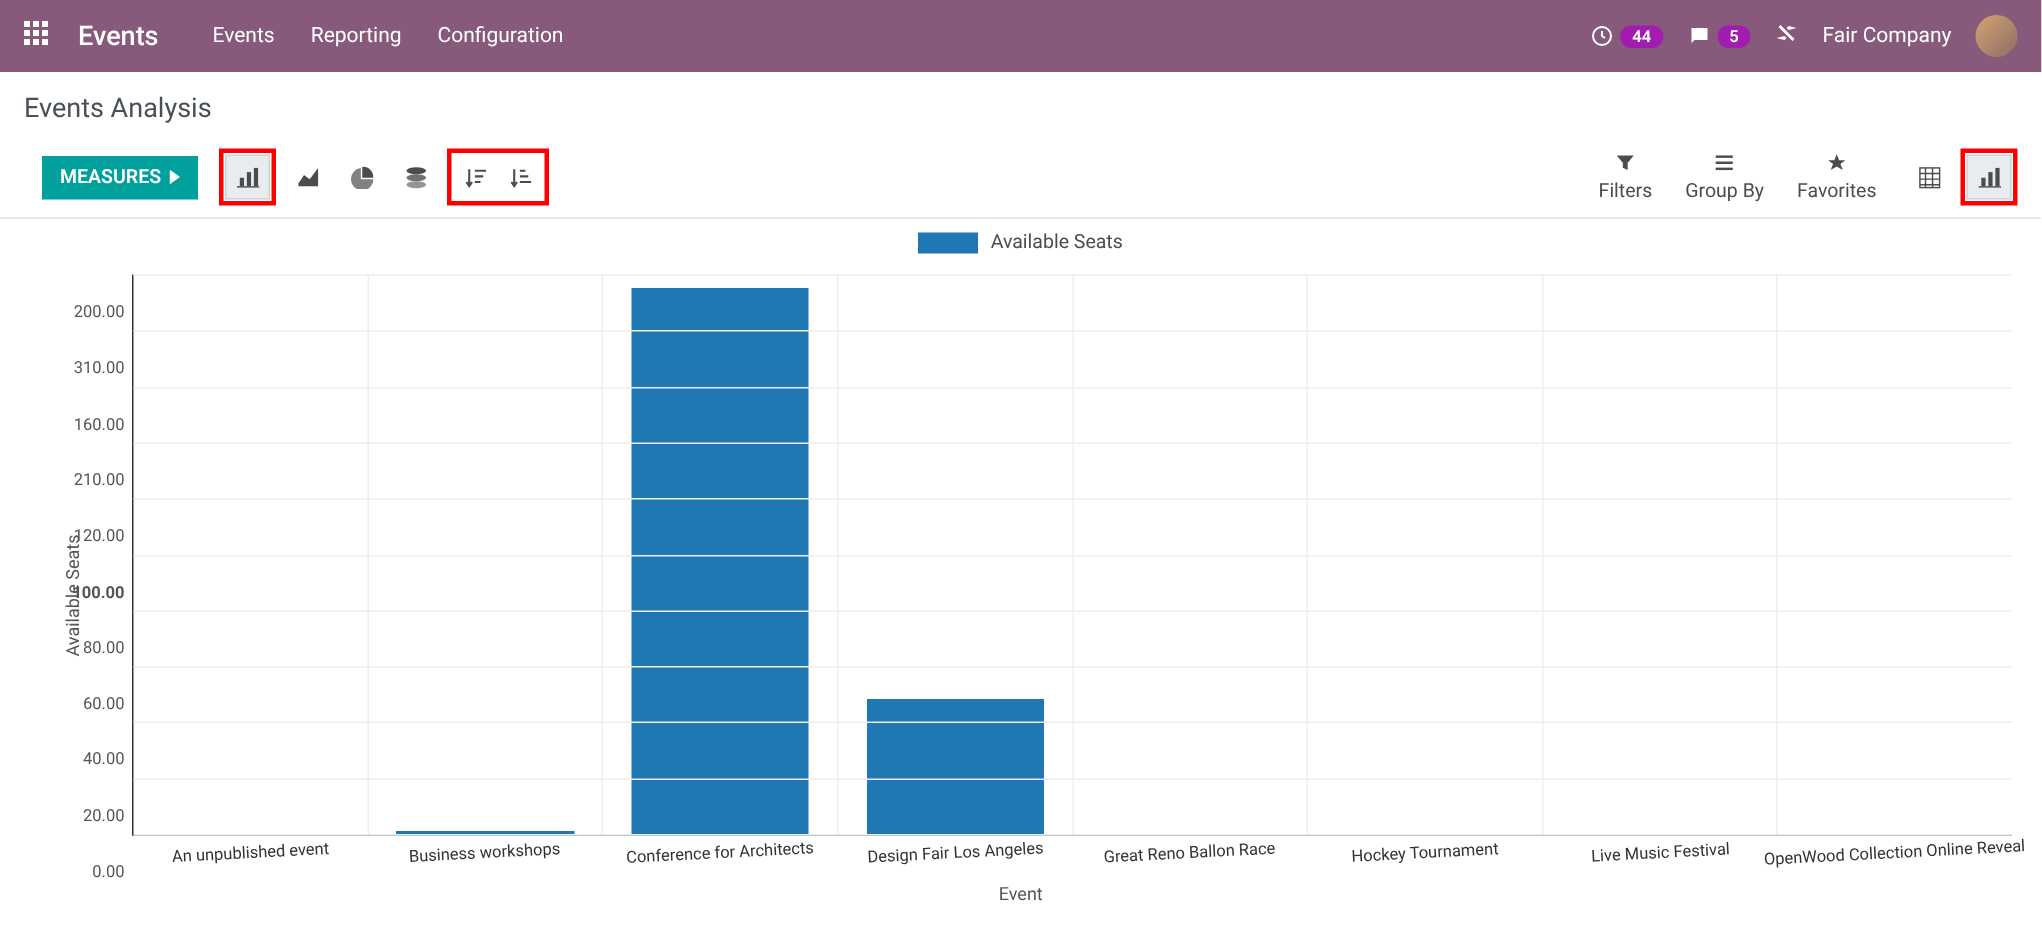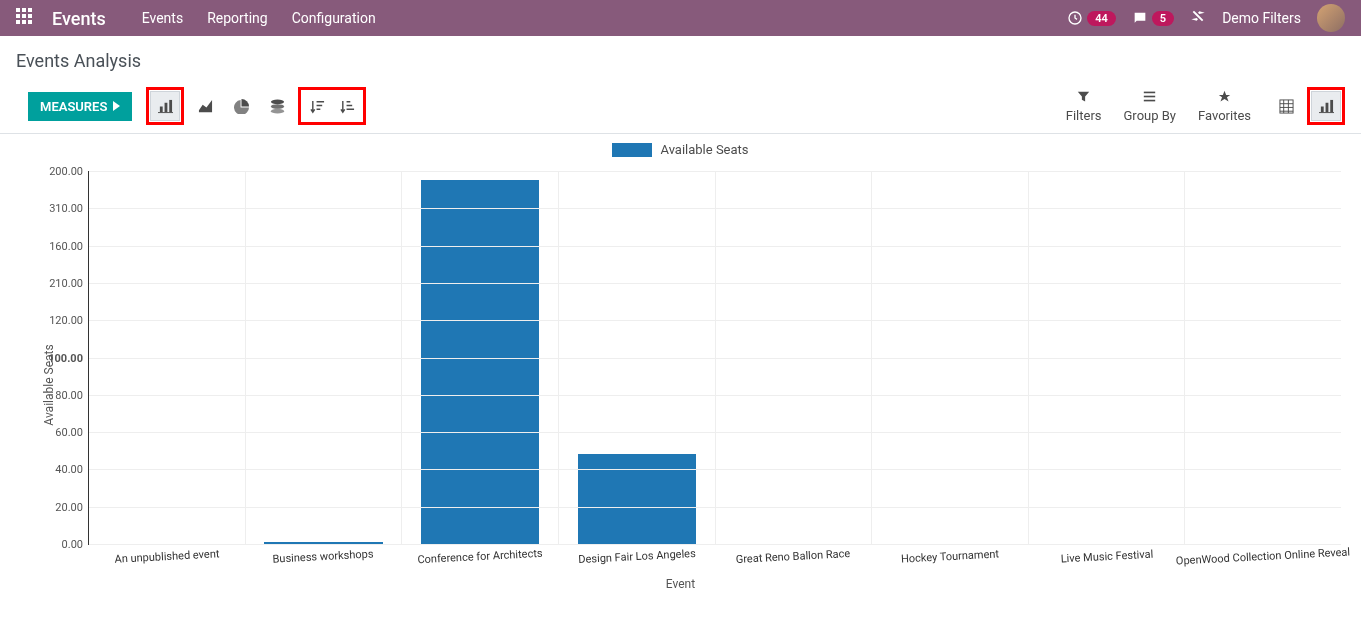--- a/index.html
+++ b/index.html
@@ -1,26 +1,26 @@
 <!DOCTYPE html>
 <html><head>
 <meta charset="utf-8">
 <style>
 * { margin: 0; padding: 0; box-sizing: border-box; font-family: -apple-system, BlinkMacSystemFont, "Segoe UI", Roboto, sans-serif; }
 body { width: 1361px; height: 629px; background: #fff; overflow: hidden; }
 
-.navbar { height: 36px; background: #875A7B; display: flex; align-items: center; padding: 0 16px; color: #fff; }
+.navbar { height: 48px; background: #875A7B; display: flex; align-items: center; padding: 0 16px; color: #fff; }
 .navbar .apps-icon { margin-right: 20px; cursor: pointer; }
 .navbar .brand { font-size: 18px; font-weight: 500; margin-right: 36px; }
 .navbar .menu { display: flex; gap: 24px; font-size: 14px; }
 .navbar .menu-item { cursor: pointer; }
 .navbar .spacer { flex: 1; }
 .navbar .right { display: flex; align-items: center; gap: 16px; }
 .badge-pill { display: inline-flex; align-items: center; gap: 4px; color: #fff; }
-.badge-pill .count { background: #be185d; border-radius: 10px; padding: 1px 8px; font-size: 11px; font-weight: 600; }
+.badge-pill .count { background: #a21caf; border-radius: 10px; padding: 1px 8px; font-size: 11px; font-weight: 600; }
 .tools-icon { cursor: pointer; }
 .company { font-size: 14px; }
 .avatar { width: 28px; height: 28px; border-radius: 50%; background: linear-gradient(135deg,#d4a373,#8d6e63); }
 
 .control-panel { padding: 8px 16px 0 16px; border-bottom: 1px solid #dee2e6; }
 .cp-top { display: flex; align-items: flex-start; }
 .breadcrumb { font-size: 18px; color: #495057; flex: 0 0 50%; padding: 6px 0; }
 .search-wrap { flex: 1; position: relative; }
 .search-input { width: 100%; border: none; border-bottom: 1px solid #ced4da; font-size: 14px; padding: 6px 28px 6px 4px; outline: none; }
 .search-icon { position: absolute; right: 4px; top: 6px; color: #6c757d; }
@@ -38,21 +38,21 @@
 .view-switcher { display: flex; gap: 6px; margin-left: 20px; align-items: center; }
 
 .chart-area { padding: 4px 0 0 0; }
 .legend { display: flex; justify-content: center; align-items: center; gap: 8px; font-size: 13px; color: #4c4c4c; padding: 4px 0 8px 0; }
 .legend-swatch { width: 40px; height: 14px; background: #1f77b4; }
 
 .chart-container { position: relative; height: 440px; margin: 0 10px 0 10px; }
 .y-axis-title { position: absolute; left: -2px; top: 50%; transform: translateY(-50%) rotate(-90deg); transform-origin: center; font-size: 12px; color: #555; }
 .plot { position: absolute; left: 78px; top: 6px; right: 10px; bottom: 60px; border-left: 1px solid #333; border-bottom: 1px solid #333; }
 .gridline { position: absolute; left: 0; right: 0; border-top: 1px solid #eee; }
-.y-tick { position: absolute; right: 100%; margin-right: 6px; font-size: 11px; color: #555; transform: translateY(-50%); white-space: nowrap; }
+.y-tick { position: absolute; right: 100%; margin-right: 6px; font-size: 11px; color: #555; transform: translateY(-50%); white-space: nowrap; margin-top: 25px; }
 .bars { position: absolute; inset: 0; display: flex; }
 .bar-slot { flex: 1; position: relative; border-right: 1px solid #eee; }
 .bar-slot:last-child { border-right: none; }
 .bar { position: absolute; bottom: 0; left: 12%; width: 76%; background: #1f77b4; }
 .x-label { position: absolute; top: 100%; left: 50%; transform: translateX(-50%) rotate(-3deg); font-size: 11px; color: #333; white-space: nowrap; margin-top: 6px; }
 .x-axis-title { position: absolute; bottom: 14px; left: 50%; transform: translateX(-50%); font-size: 12px; color: #555; }
 </style>
 </head>
 <body>
 
@@ -89,21 +89,21 @@
       <svg width="16" height="16" viewBox="0 0 24 24" fill="#fff">
           <path d="M4 4h16v12H7l-3 3z"></path>
         </svg>
       <span class="count">5</span>
     </span>
     <span class="tools-icon">
       <svg width="16" height="16" viewBox="0 0 24 24" fill="#fff">
           <path d="M22 7l-8 2-2-2 2-2 8 2zM2 17l8-2 2 2-2 2-8-2zM13 11l-2 2-7-7 2-2zM11 13l2-2 7 7-2 2z"></path>
         </svg>
     </span>
-    <span class="company">Demo Filters</span>
+    <span class="company">Fair Company</span>
     <div class="avatar"></div>
   </div>
 </div>
 
 <div class="control-panel">
   <div class="cp-top">
     <div class="breadcrumb">Events Analysis</div>
   </div>
   <div class="cp-bottom">
     <button class="measures-btn">

